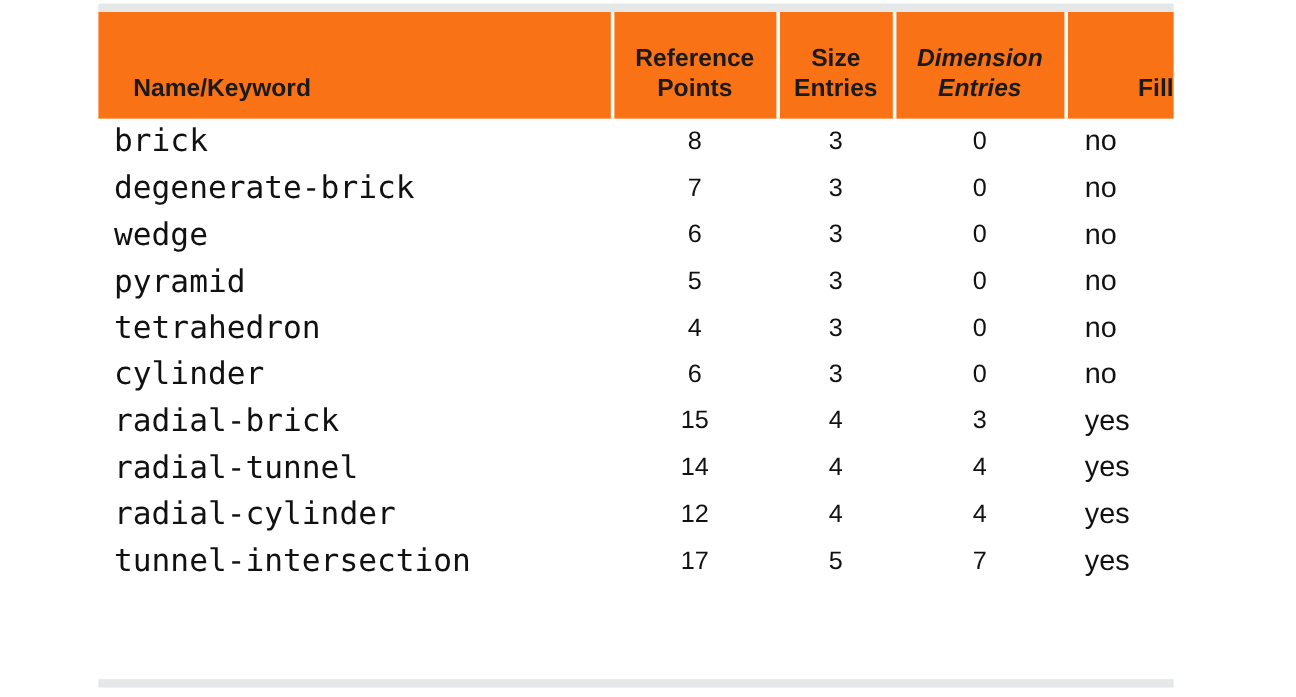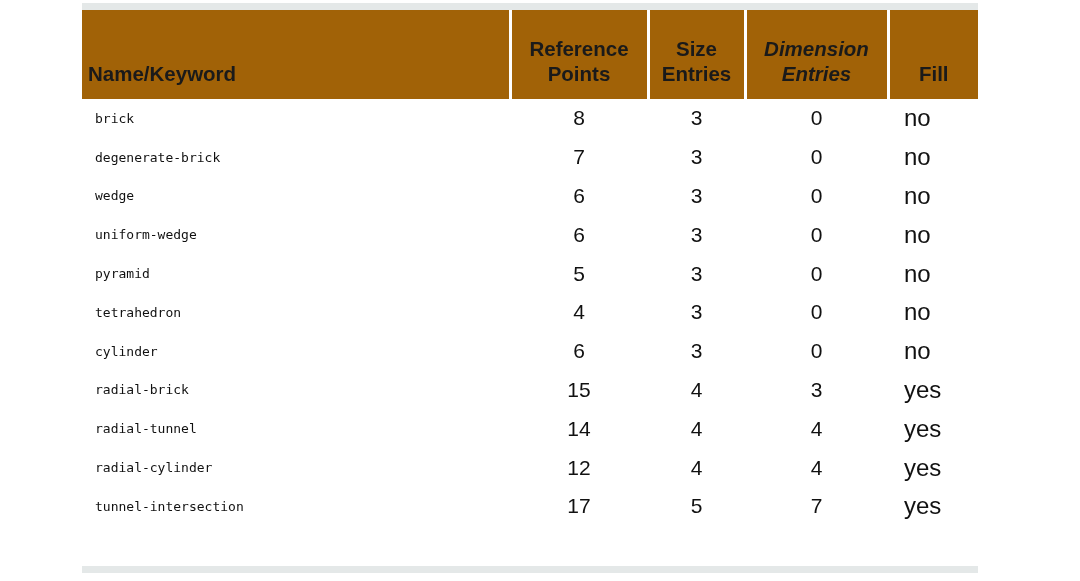--- a/index.html
+++ b/index.html
@@ -42,63 +42,63 @@
     left: 82px;
     width: 896px;
     height: 7px;
     background: #e4e8e8;
   }
   .rule.top { top: 3px; }
   .rule.bottom { top: 566px; }
 
   
   thead th {
-    background: #a16207;
+    background: #f97316;
     color: #1a1a1a;
     font-family: "Liberation Sans", sans-serif;
     font-weight: bold;
     font-size: 20.5px;
     line-height: 25px;
     padding: 0;
     height: 89px;
     vertical-align: bottom;
     border-right: 3px solid #ffffff;
     box-sizing: border-box;
   }
-  thead th:last-child { border-right: none; }
+  thead th:last-child { border-right: none; text-align: right; }
 
   th .th-inner {
     display: block;
     padding-bottom: 13px;
   }
 
   th.col-name {
     text-align: left;
     width: 428px;
   }
-  th.col-name .th-inner { padding-left: 6px; margin-top: 12px; }
+  th.col-name .th-inner { padding-left: 29px; margin-top: 12px; }
 
   th.col-ref   { text-align: center; width: 138px; }
   th.col-size  { width: 97px; }
   th.col-dim   { text-align: center; width: 143px; font-style: italic; }
   th.col-fill  { text-align: center; width: 90px; }
 
   
   tbody td {
     padding: 0;
     height: 38.8px;
     vertical-align: middle;
     color: #111111;
     background: #ffffff;
     border: none;
   }
 
   td.cell-name {
     font-family: "DejaVu Sans Mono", monospace;
-    font-size: 13px;
+    font-size: 26px;
     text-align: left;
     padding-left: 13px;
     letter-spacing: 0px;
   }
 
   td.cell-num {
     font-family: "Liberation Sans", sans-serif;
     font-size: 21px;
     text-align: center;
   }
@@ -168,27 +168,20 @@
             <td class="cell-fill">no</td>
           </tr>
           <tr>
             <td class="cell-name">wedge</td>
             <td class="cell-num">6</td>
             <td class="cell-num">3</td>
             <td class="cell-num">0</td>
             <td class="cell-fill">no</td>
           </tr>
           <tr>
-            <td class="cell-name">uniform-wedge</td>
-            <td class="cell-num">6</td>
-            <td class="cell-num">3</td>
-            <td class="cell-num">0</td>
-            <td class="cell-fill">no</td>
-          </tr>
-          <tr>
             <td class="cell-name">pyramid</td>
             <td class="cell-num">5</td>
             <td class="cell-num">3</td>
             <td class="cell-num">0</td>
             <td class="cell-fill">no</td>
           </tr>
           <tr>
             <td class="cell-name">tetrahedron</td>
             <td class="cell-num">4</td>
             <td class="cell-num">3</td>

